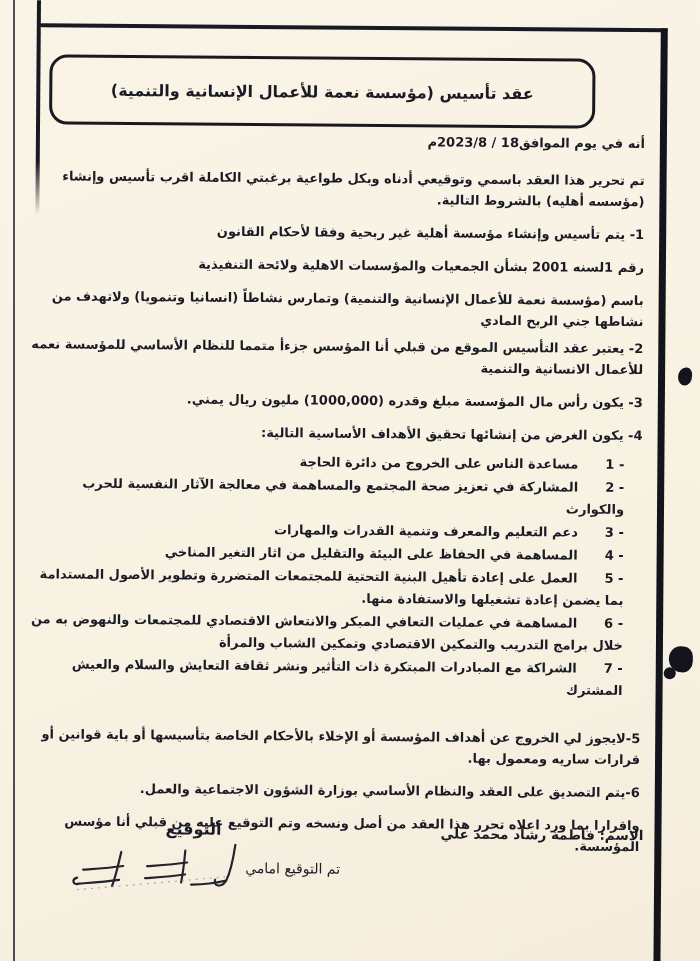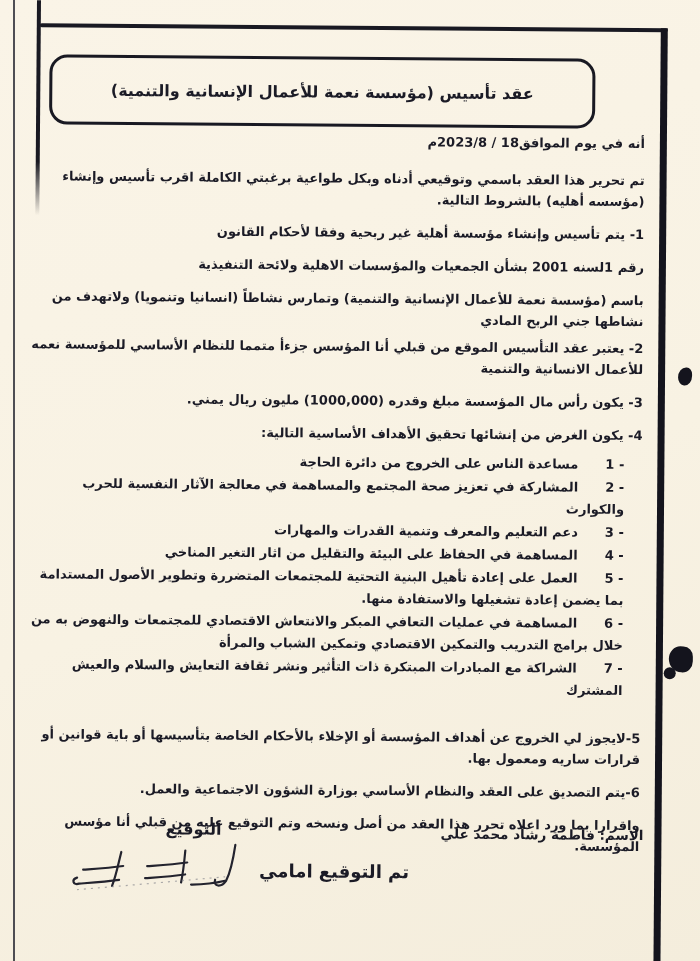--- a/index.html
+++ b/index.html
@@ -40,21 +40,21 @@
   .content p{margin:0;}
   .date-line{margin-bottom:16px !important;}
   .para{margin-bottom:12px !important;}
   .para-tight{margin-bottom:6px !important;}
   .goals{margin:8px 18px 26px 0;}
   .goal{line-height:22px;margin-bottom:1px !important;}
   .goal-num{direction:ltr;unicode-bidi:isolate;display:inline-block;min-width:24px;}
   .goal-gap{display:inline-block;width:22px;}
   
   .sig-name{position:absolute;right:50px;top:822px;direction:rtl;font-size:13.5px;font-weight:bold;}
-  .sig-attest{position:absolute;left:266px;top:858px;direction:rtl;font-size:18px;font-weight:bold;}
+  .sig-attest{position:absolute;left:252px;top:858px;direction:rtl;font-size:14px;font-weight:normal;}
   .sig-label{position:absolute;left:172px;top:818px;direction:rtl;font-size:16px;font-weight:bold;}
   .sig-svg{position:absolute;left:70px;top:833px;}
 </style>
 </head>
 <body>
 
 <div class="page">
   <div class="scan-edge"></div>
 
   <div class="tilt">

